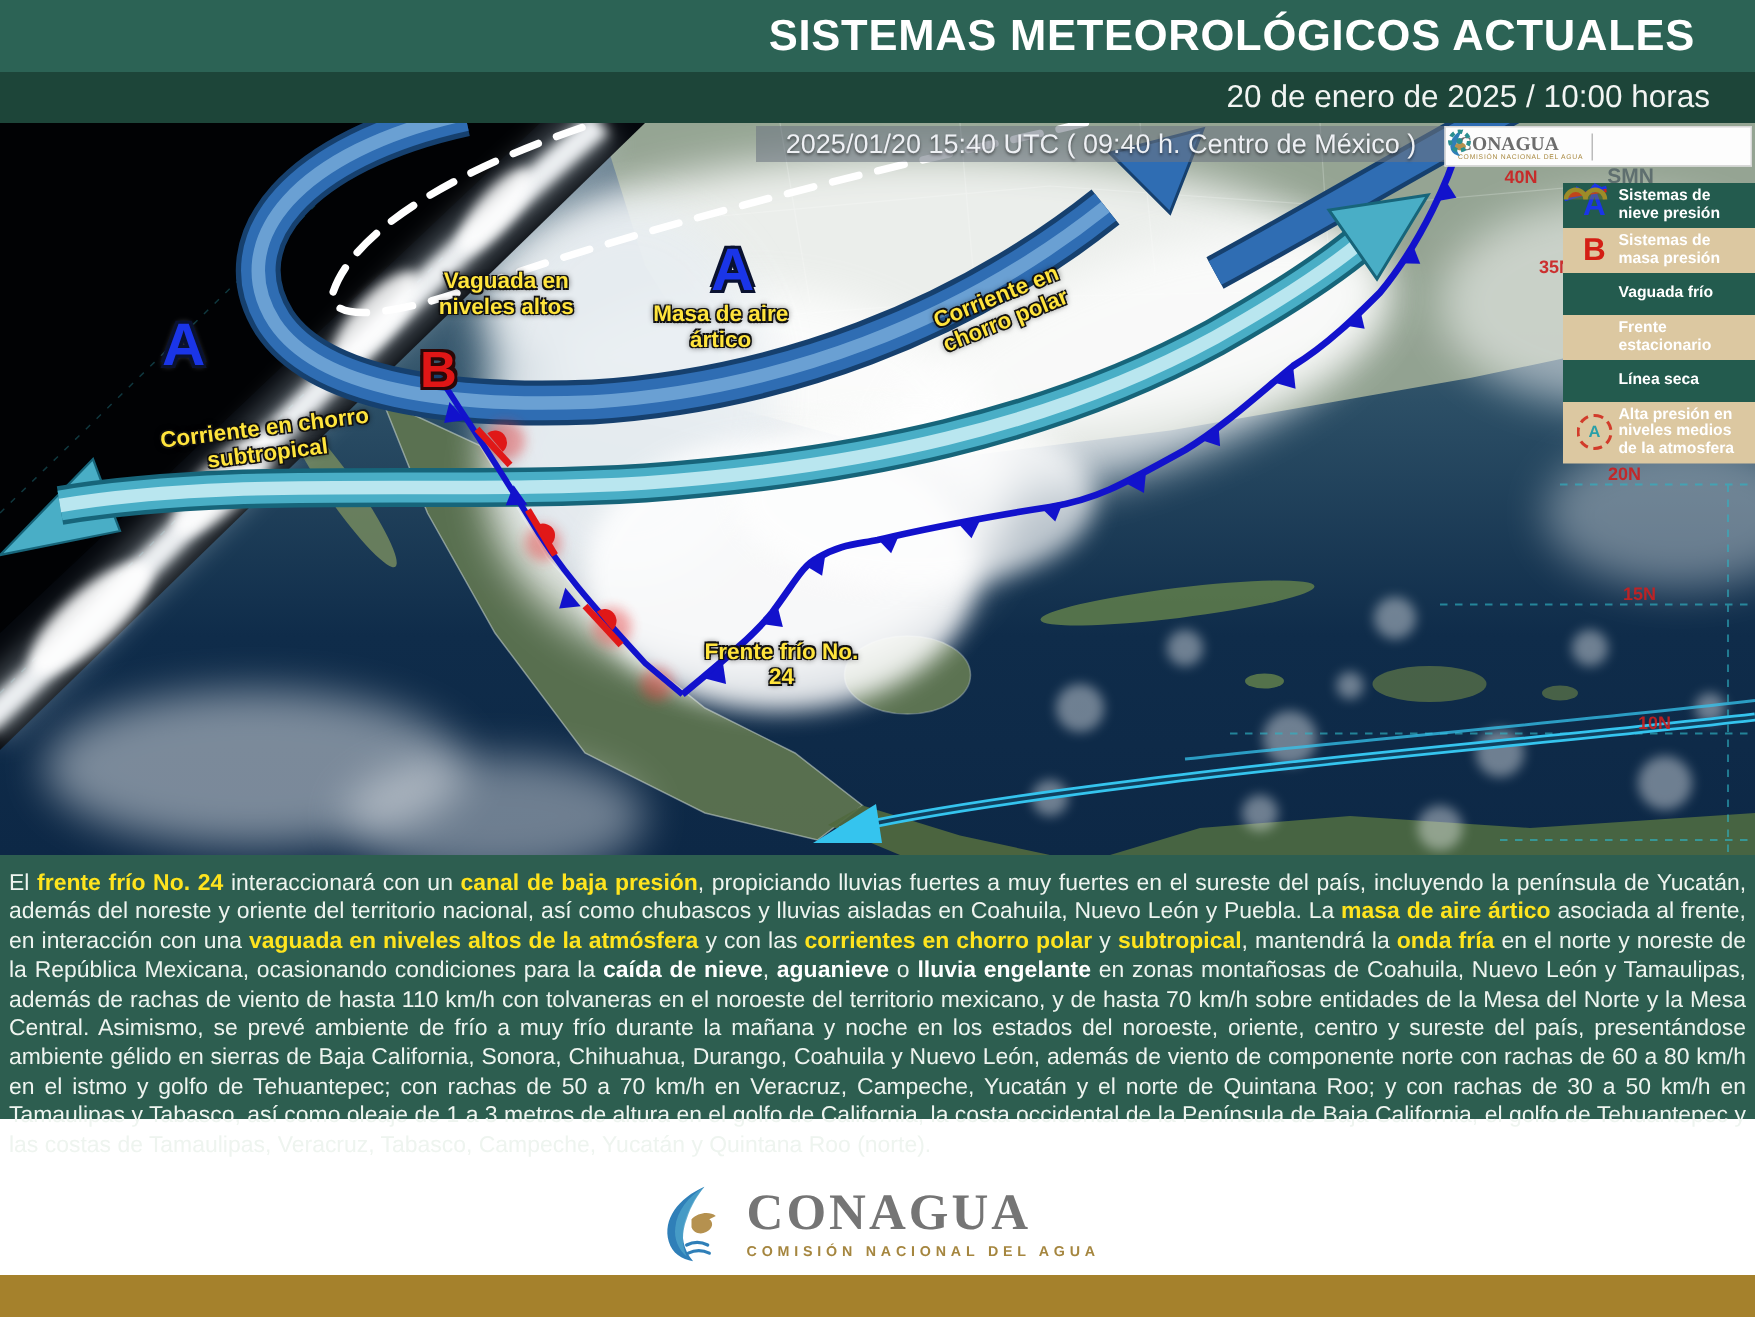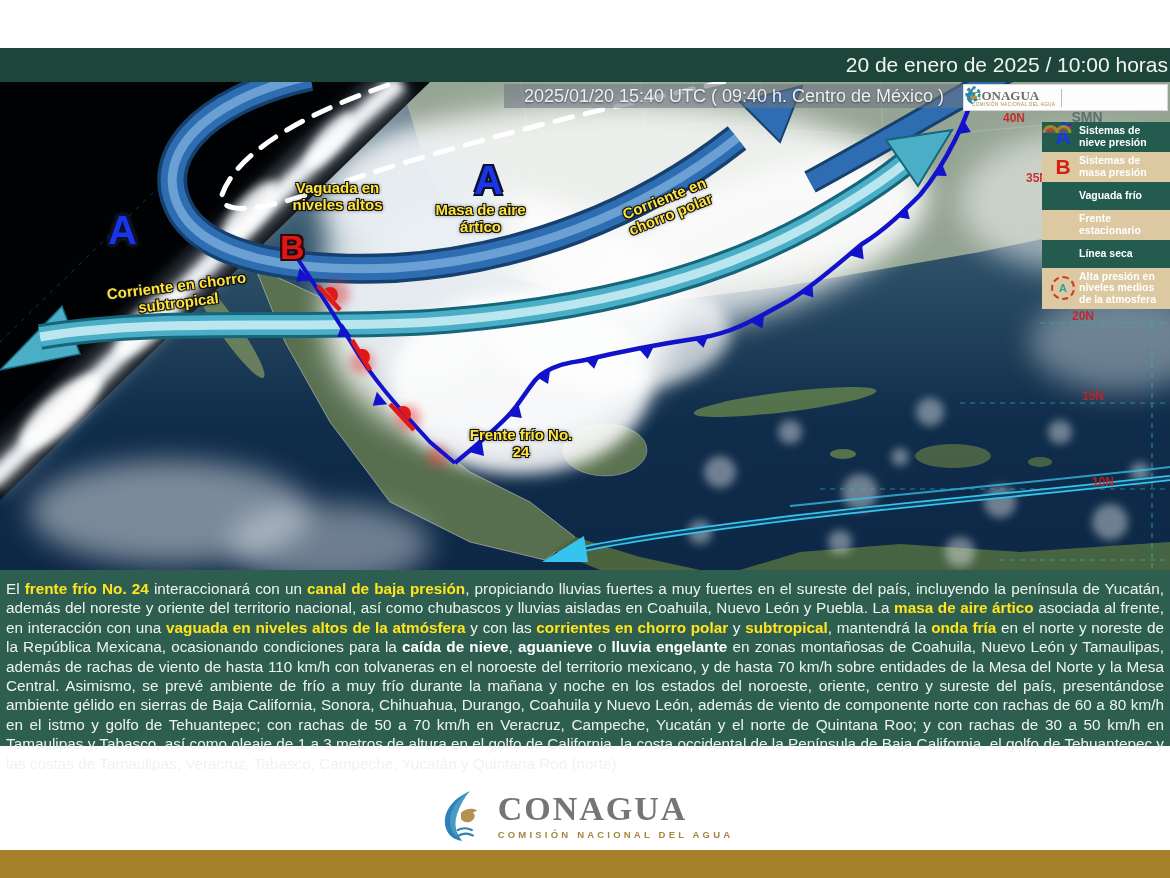--- a/index.html
+++ b/index.html
@@ -4,21 +4,21 @@
 <style>
   html,body{margin:0;padding:0;background:#ffffff;}
   #stage{position:relative;width:1170px;height:878px;overflow:hidden;background:#fff;
          font-family:"Liberation Sans",sans-serif;}
   
   #hbar1{position:absolute;left:0;top:0;width:1170px;height:48px;background:#2c6355;
          display:flex;align-items:center;justify-content:flex-end;}
   #hbar1 .t{color:#fff;font-size:29px;font-weight:bold;padding-right:40px;letter-spacing:.5px;}
   #hbar2{position:absolute;left:0;top:48px;width:1170px;height:34px;background:#1d4539;
          display:flex;align-items:center;justify-content:flex-end;}
-  #hbar2 .d{color:#f2f5f3;font-size:21px;padding-right:2px;}
+  #hbar2 .d{color:#f2f5f3;font-size:21px;padding-right:30px;}
   
   #map{position:absolute;left:0;top:82px;width:1170px;height:488px;background:#123152;}
   #map svg{position:absolute;left:0;top:0;}
   .maplabel{position:absolute;text-align:center;color:#ffe43c;font-weight:bold;font-size:15px;line-height:1.1;
     text-shadow:-1px -1px 0 #111,1px -1px 0 #111,-1px 1px 0 #111,1px 1px 0 #111,0 0 4px #000;}
   .marker{position:absolute;font-weight:900;line-height:1;
     text-shadow:-2px -2px 0 #0a1230,2px -2px 0 #0a1230,-2px 2px 0 #0a1230,2px 2px 0 #0a1230,0 0 5px rgba(255,255,255,.5);}
   .mA{color:#1a35e8;font-size:40px;}
   .mB{color:#e01616;font-size:34px;
     text-shadow:-2px -2px 0 #2a0808,2px -2px 0 #2a0808,-2px 2px 0 #2a0808,2px 2px 0 #2a0808;}
@@ -51,20 +51,23 @@
      display:flex;align-items:center;justify-content:center;gap:13px;}
   #f-text .w{font-family:"Liberation Serif",serif;font-weight:bold;font-size:34px;color:#757575;letter-spacing:2px;line-height:1;}
   #f-text .s{font-size:9.5px;color:#a5863f;letter-spacing:3.2px;font-weight:bold;margin-top:3px;}
   #goldbar{position:absolute;left:0;top:850px;width:1170px;height:28px;background:#a5812c;}
 </style>
 </head>
 <body>
 
 <div id="stage">
 
+  <div id="hbar1">
+    <div class="t">SISTEMAS METEOROLÓGICOS ACTUALES</div>
+  </div>
   <div id="hbar2">
     <div class="d">20 de enero de 2025 / 10:00 horas</div>
   </div>
 
   <div id="map">
     <svg width="1170" height="488" viewBox="0 0 1170 488">
       <defs>
         <linearGradient id="ocean" x1="0" y1="0" x2="0" y2="1">
           <stop offset="0" stop-color="#6d8392"></stop>
             <stop offset="0.38" stop-color="#2c4f66"></stop>

